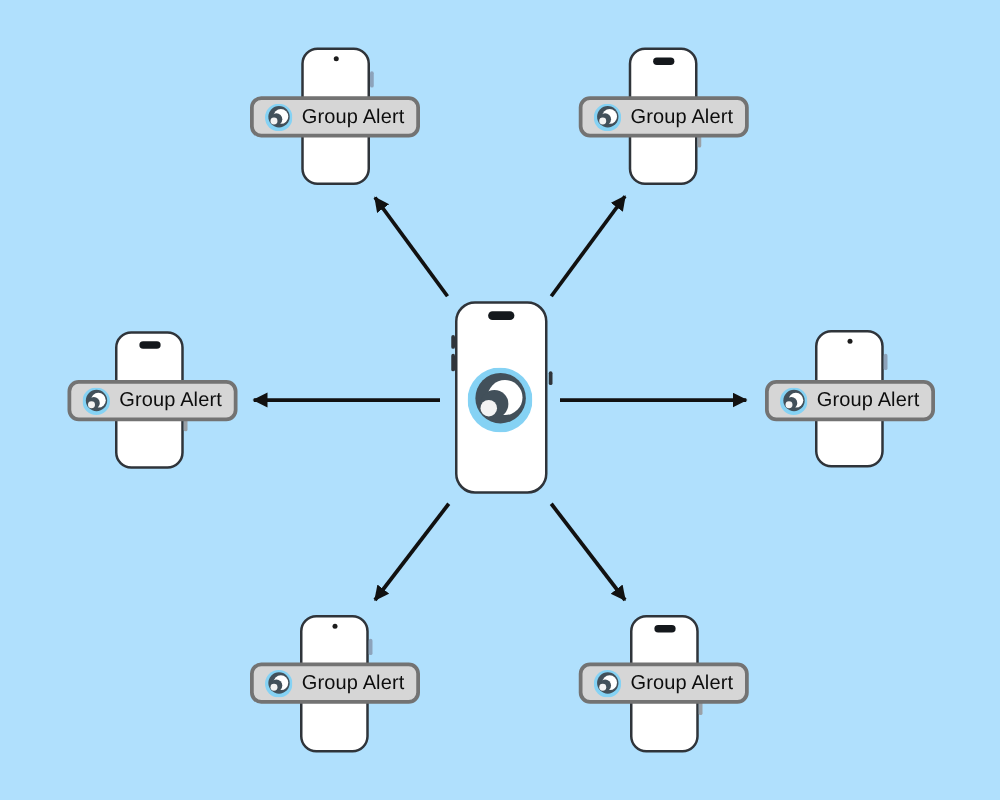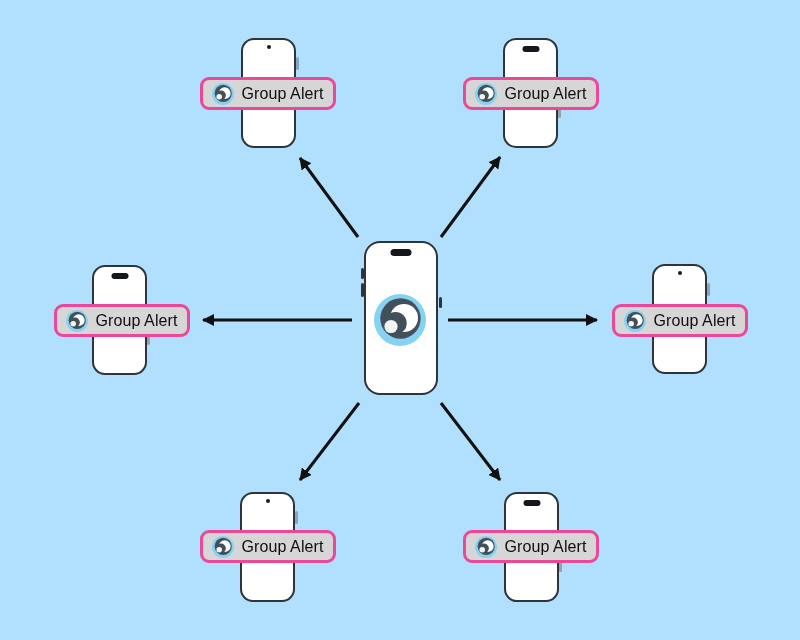--- a/index.html
+++ b/index.html
@@ -33,21 +33,21 @@
   }
   .phone-center .pill { width:21px; height:6.5px; top:6px; border-radius:3.5px; }
   .phone-center .btn-vol1 { left:-5.5px; top:25px; width:3px; height:11px; background:#2f343a; }
   .phone-center .btn-vol2 { left:-5.5px; top:40px; width:3px; height:14px; background:#2f343a; }
   .phone-center .btn-power { right:-5.5px; top:54px; width:3px; height:11px; background:#2f343a; }
   .center-logo { position:absolute; left:7.5px; top:51px; width:52px; height:52px; }
 
   .banner {
     position:absolute; box-sizing:border-box; z-index:3;
     width:136px; height:33px;
-    background:#d6d6d6; border:3px solid #ec4899; border-radius:9px;
+    background:#d6d6d6; border:3px solid #737373; border-radius:9px;
     display:flex; align-items:center; justify-content:center; gap:7px;
   }
   .banner-logo { width:22px; height:22px; flex:0 0 auto; }
   .banner-label {
     font-size:16px; font-weight:500; color:#0d0d0d;
     white-space:nowrap; letter-spacing:0.1px;
   }
 
   
   #phone-tl { left:241px; top:38px; }

